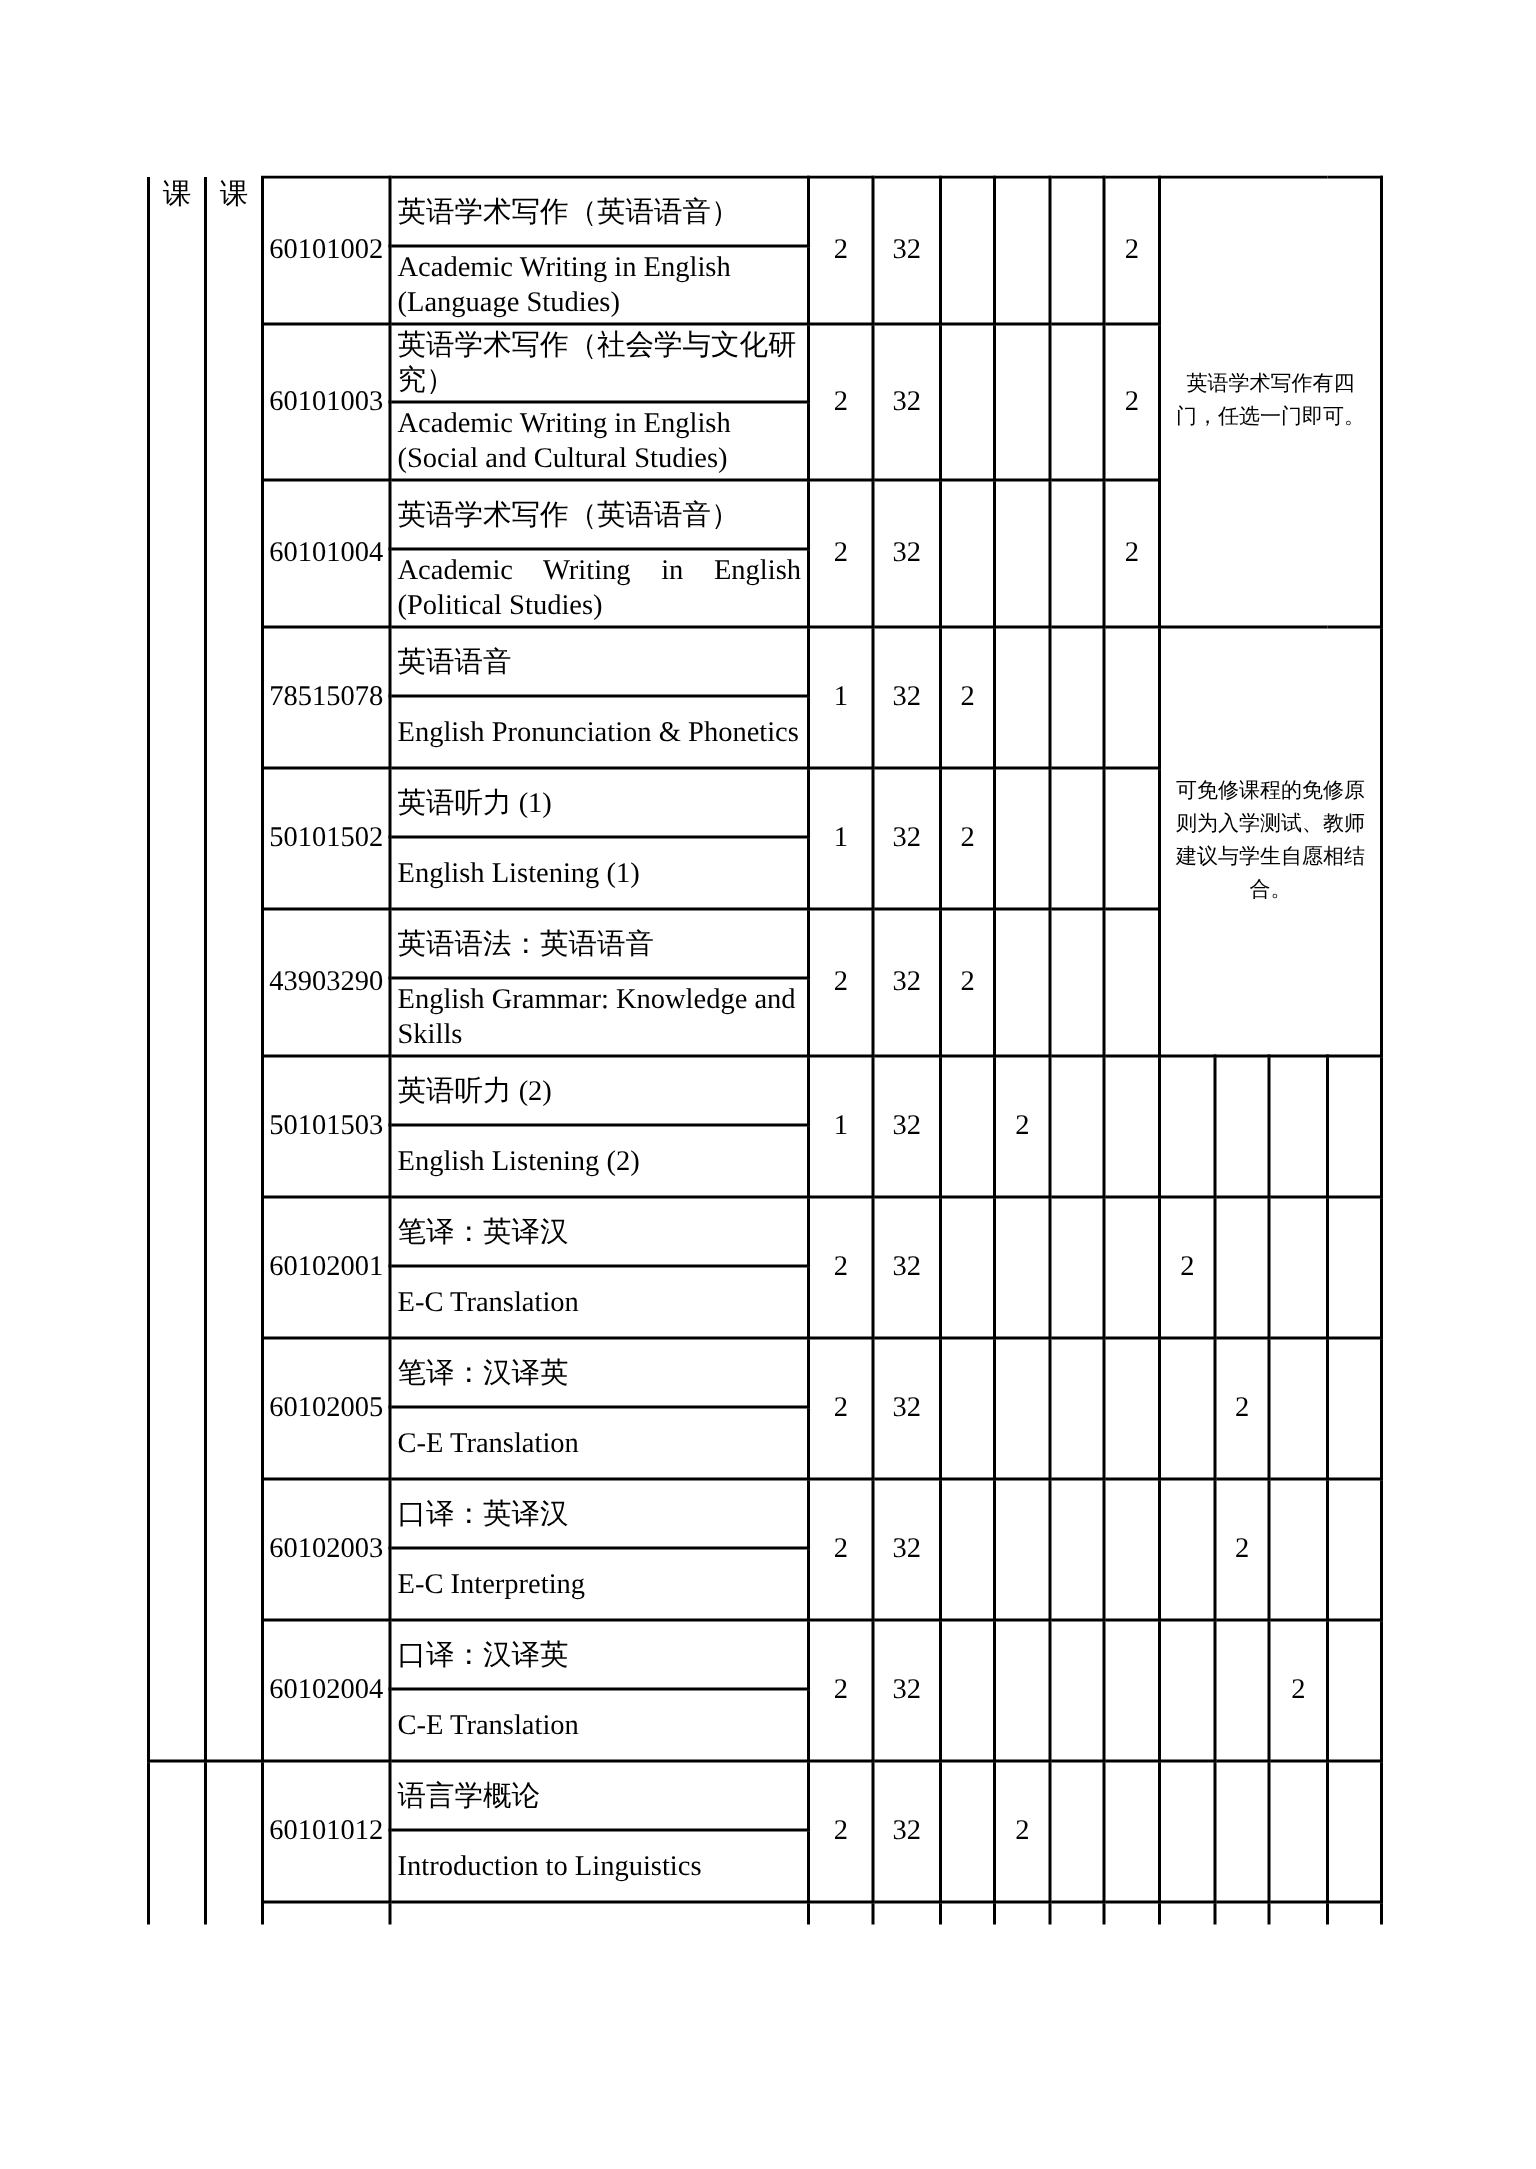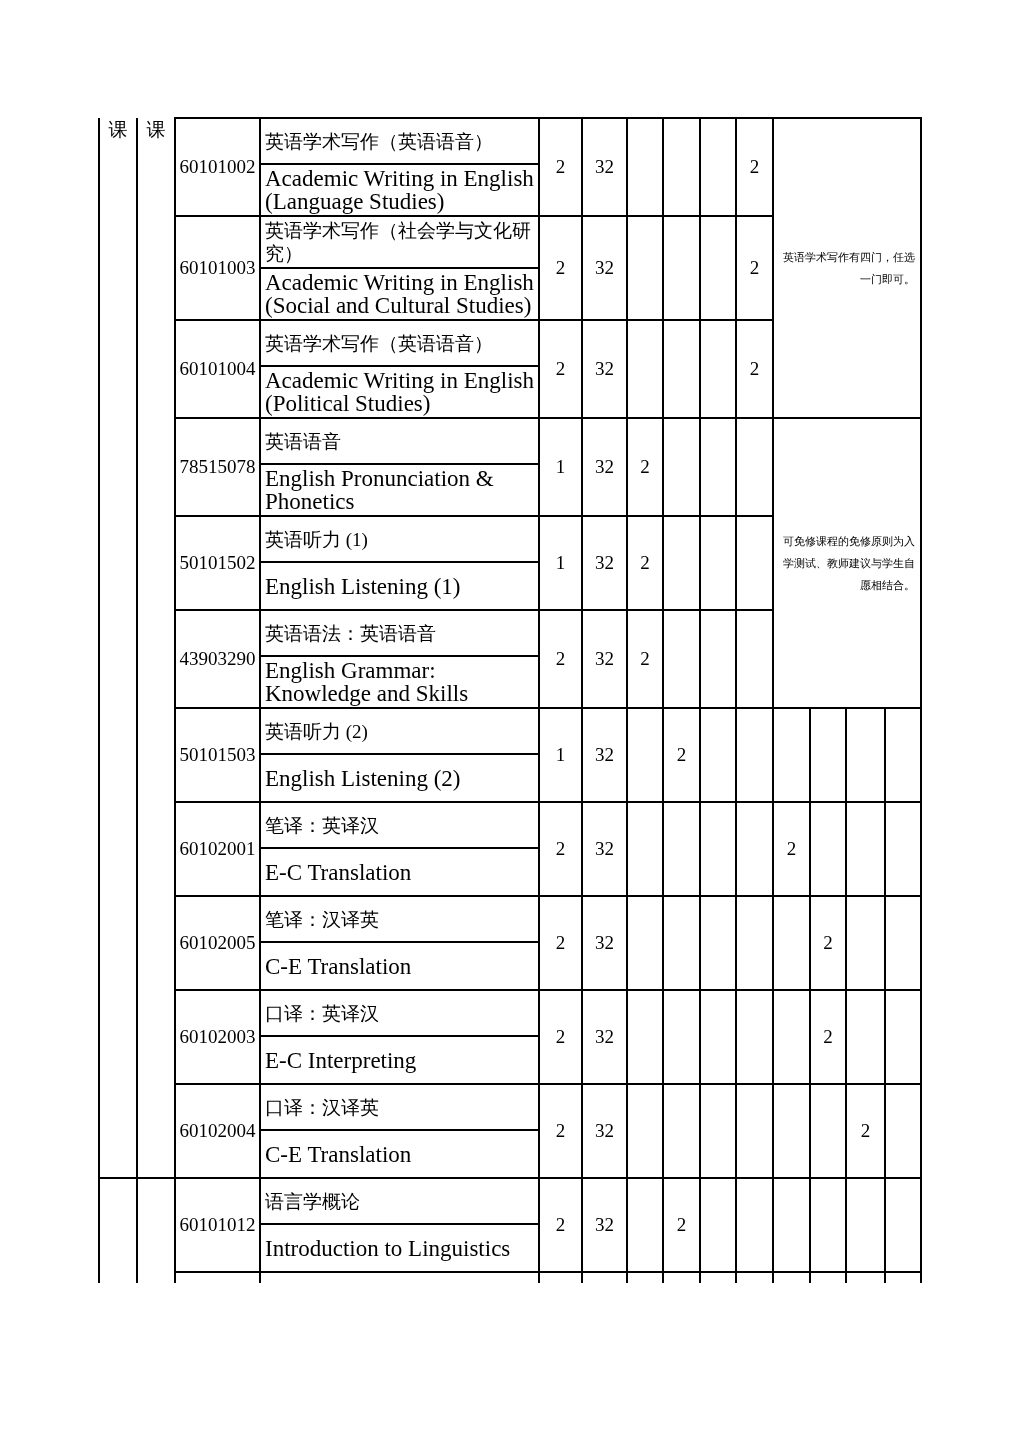--- a/index.html
+++ b/index.html
@@ -24,26 +24,26 @@
     text-align:center;vertical-align:middle;font-size:19px;padding:16px 2px;
   }
   td.num{
     text-align:center;vertical-align:middle;font-size:19px;padding:0;
   }
   td.cn{
     font-size:19px;line-height:23px;height:40px;vertical-align:middle;
     text-align:left;padding:2px 4px;
   }
   td.en{
-    font-size:23px;line-height:23px;height:42px;vertical-align:middle;
+    font-size:19px;line-height:23px;height:42px;vertical-align:middle;
     text-align:left;padding:2px 4px;
   }
   td.en.justify{text-align:justify;text-justify:inter-word;}
   td.notes{
-    font-size:11px;line-height:22px;vertical-align:middle;text-align:right;
+    font-size:14px;line-height:22px;vertical-align:middle;text-align:center;
     padding:2px 5px;
     margin-left:48px;
   }
 </style>
 </head>
 <body>
 
 <div class="table-clip">
   <table class="curriculum">
     <colgroup>

